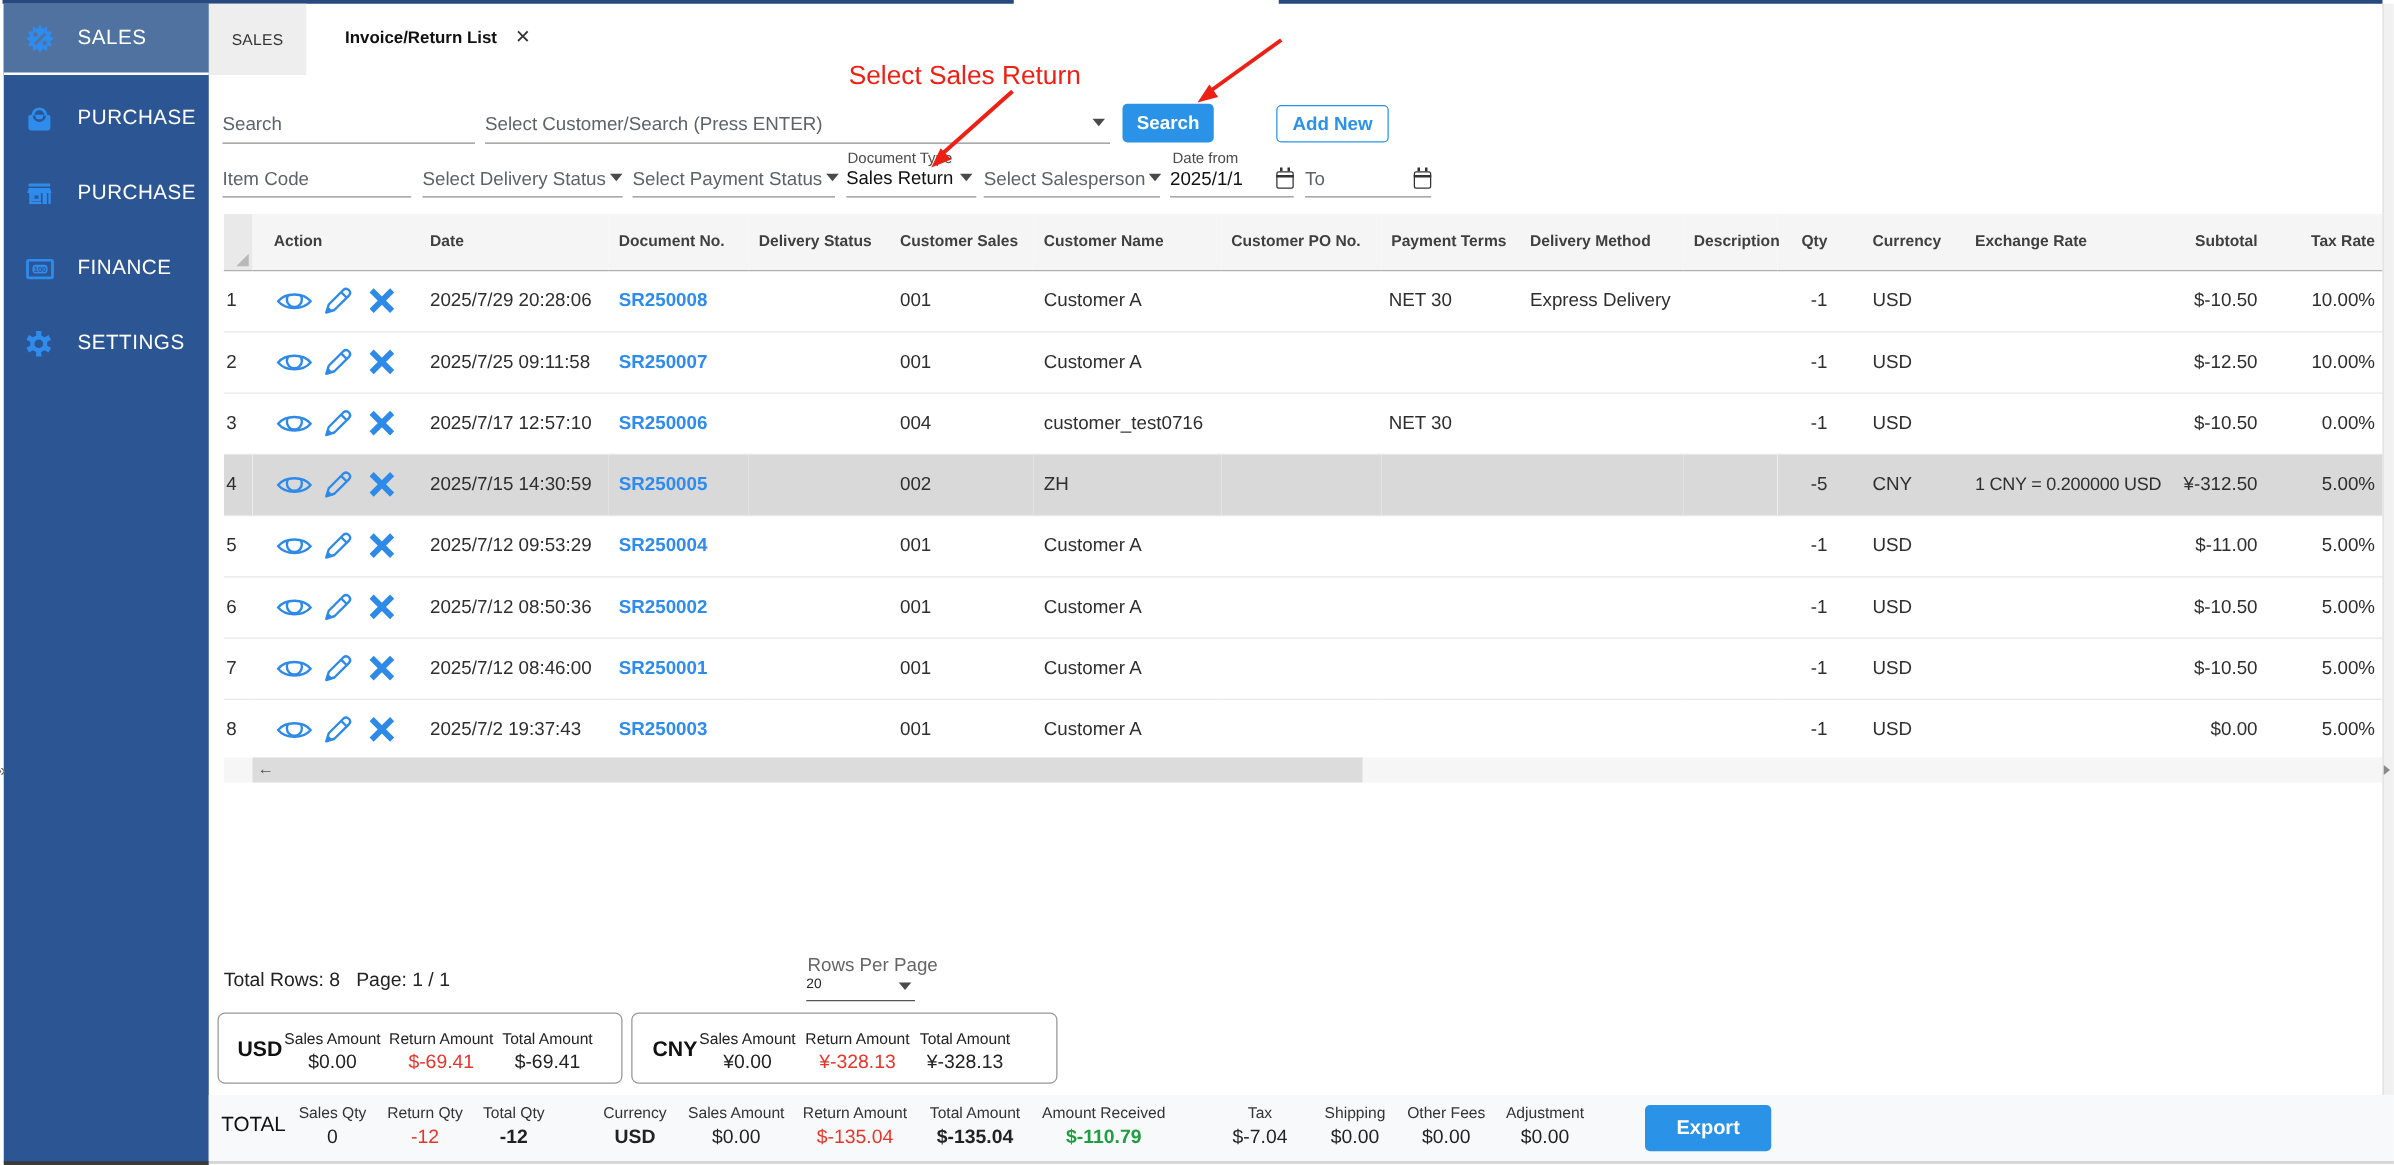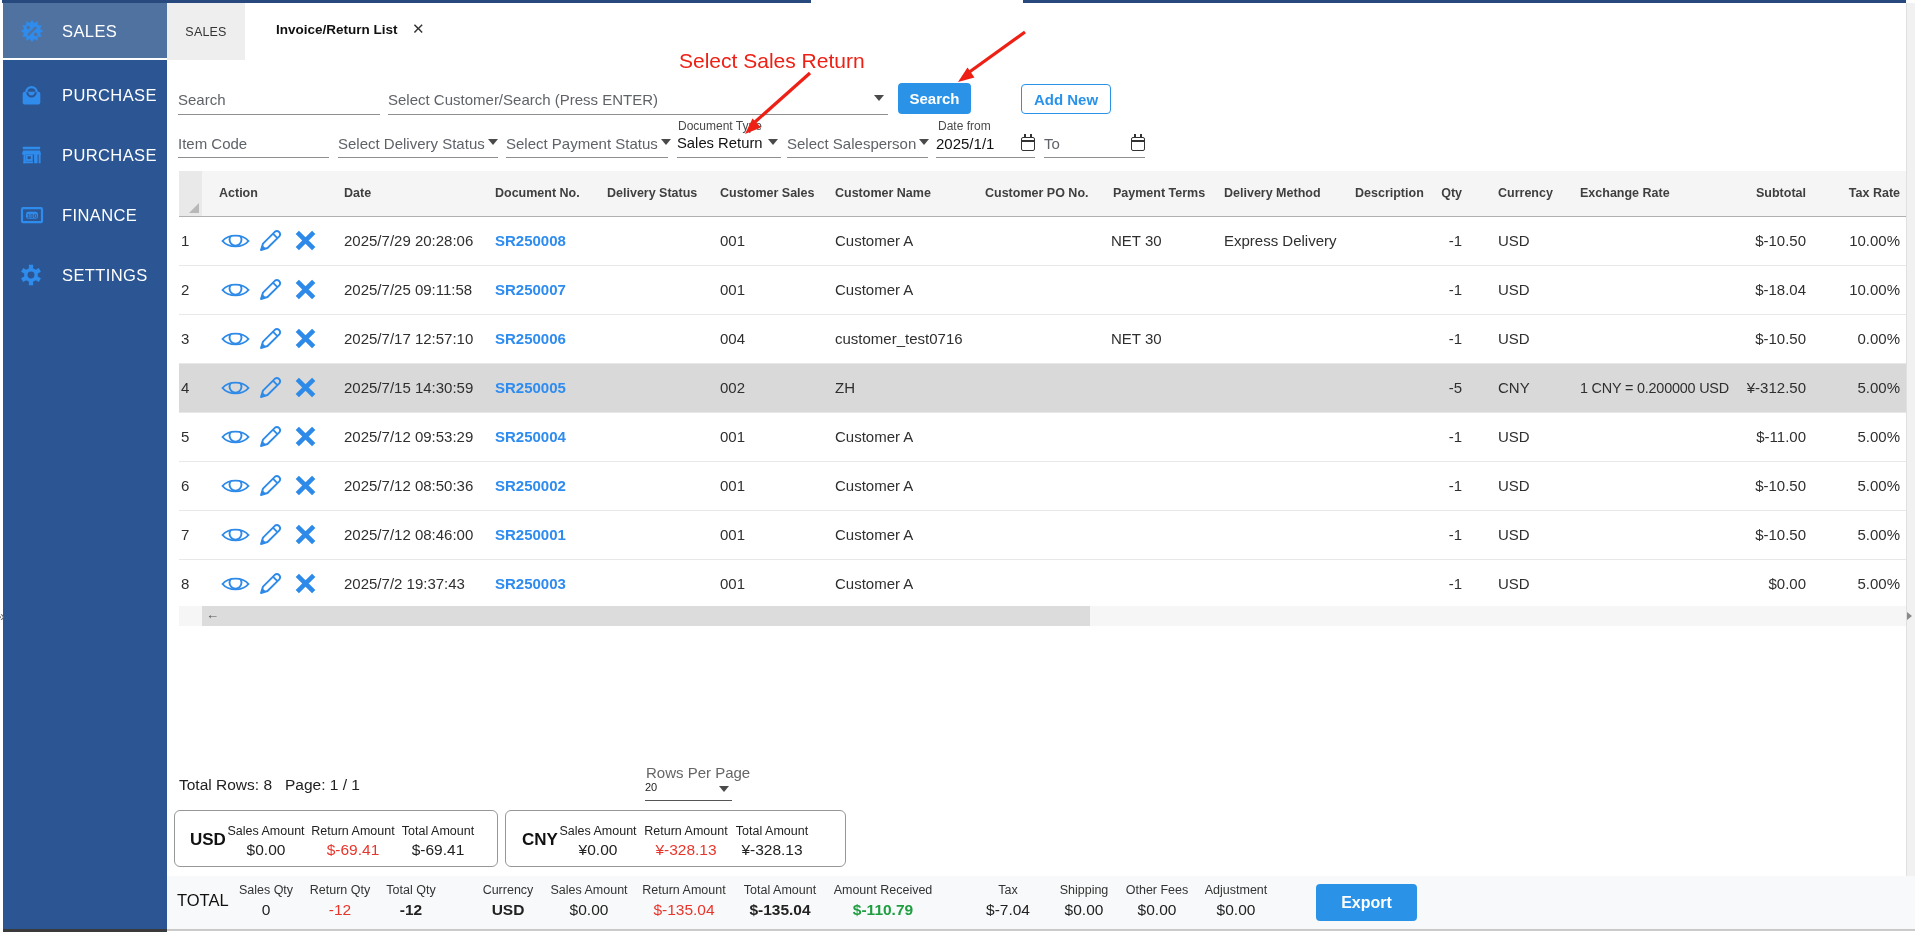--- a/index.html
+++ b/index.html
@@ -277,21 +277,21 @@
         <td></td>
         <td>001</td>
         <td>Customer A</td>
         <td></td>
         <td></td>
     <td></td>
         <td></td>
         <td class="r">-1</td>
         <td style="padding-left:30px;">USD</td>
         <td></td>
-    <td class="r">$-18.04</td>
+    <td class="r">$-12.50</td>
         <td class="r">10.00%</td>
       </tr>
   <tr>
         <td class="num">3</td>
         <td>
           <div class="icons">
             <svg width="29" height="20" viewBox="0 0 29 20" style="margin-right:9px;">
               <path d="M1.5,10 C7.5,2.8 21.5,2.8 27.5,10 C21.5,17.2 7.5,17.2 1.5,10 Z" stroke="#2e8ae8" stroke-width="1.9" fill="none"></path>
               <circle cx="14.5" cy="8.6" r="6" stroke="#2e8ae8" stroke-width="1.9" fill="none" clip-path="url(#eclip)"></circle>
             </svg>

